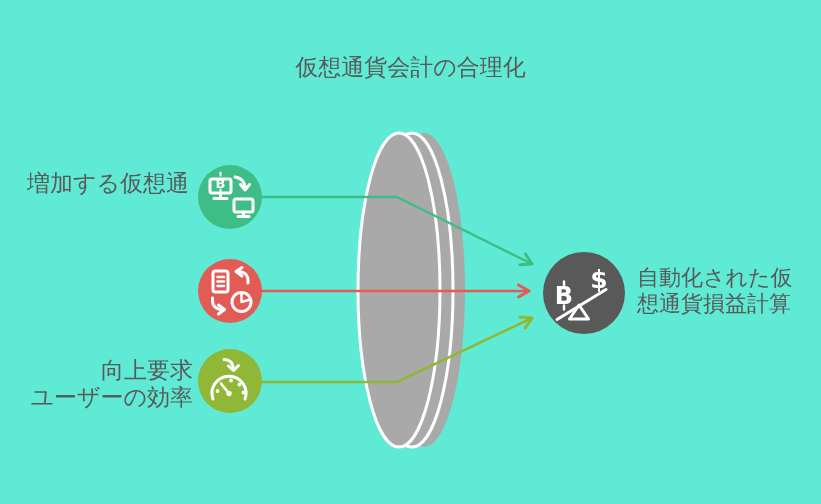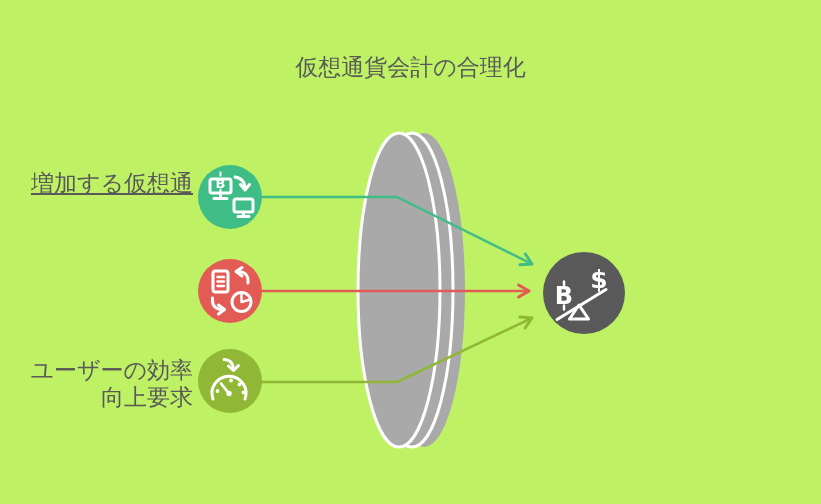--- a/index.html
+++ b/index.html
@@ -1,25 +1,25 @@
 <!DOCTYPE html>
 <html><head>
 <meta charset="utf-8">
 <style>
   html,body{margin:0;padding:0;background:#fff;}
   .canvas{
-    position:relative;width:821px;height:504px;background:#bef264;overflow:hidden;
+    position:relative;width:821px;height:504px;background:#5eead4;overflow:hidden;
     font-family:"Liberation Sans","DejaVu Sans",sans-serif;color:#595959;
   }
   .title{
     position:absolute;left:0;right:0;top:52px;text-align:center;
     font-size:23px;line-height:30px;color:#595959;
   }
   .label{position:absolute;font-size:23px;line-height:27px;color:#595959;}
-  .label.l1{width:170px;right:628px;top:170px;text-align:right;text-decoration:underline;}
+  .label.l1{width:170px;right:628px;top:170px;text-align:center;}
   .label.l2{width:170px;right:628px;top:262px;text-align:right;}
   .label.l3{width:170px;right:628px;top:357px;text-align:right;}
   .label.lr{width:170px;left:637px;top:265px;text-align:left;font-size:22px;line-height:26px;}
   .node{position:absolute;border-radius:50%;}
   .node svg{position:absolute;left:0;top:0;width:100%;height:100%;}
   .node.n1{left:198px;top:165px;width:64px;height:64px;background:#3FBD86;}
   .node.n2{left:198px;top:259px;width:64px;height:64px;background:#E25B55;}
   .node.n3{left:198px;top:349px;width:64px;height:64px;background:#90B735;}
   .node.out{left:543px;top:252px;width:82px;height:82px;background:#595959;}
   .lens-svg{position:absolute;left:350px;top:125px;width:125px;height:332px;}
@@ -83,22 +83,22 @@
         <path d="M44 8.5 L38 12.5 L44 17"></path>
         <path d="M14.5 39 q-1 12 11.5 11.5"></path>
         <path d="M20.5 46 L26.5 50.5 L20.5 55"></path>
         <circle cx="43.5" cy="43" r="9.5"></circle>
         <path d="M43.5 43 V34 M43.5 43 L52.5 40.5" stroke-width="2.5"></path>
       </g>
     </svg>
   </div>
 
   <div class="label l3">
+    <div>向上要求</div>
     <div>ユーザーの効率</div>
-    <div>向上要求</div>
   </div>
   <div class="node n3">
     <svg viewBox="0 0 64 64" aria-hidden="true">
       <g fill="none" stroke="#FFFFFF" stroke-width="3" stroke-linecap="round" stroke-linejoin="round">
         <path d="M26 10.5 q8.5 0 9.5 9.5"></path>
         <path d="M30.5 17 L35.5 21.5 L40.5 16.5"></path>
         <path d="M15 50 A17 17 0 1 1 47 50"></path>
         <path d="M31 44.5 L23 34.5" stroke-width="2.7"></path>
       </g>
       <g fill="#FFFFFF" stroke="none">
@@ -115,14 +115,18 @@
     <svg viewBox="0 0 82 82" aria-hidden="true">
       <g fill="none" stroke="#FFFFFF" stroke-linecap="round" stroke-linejoin="round">
         <path d="M14 67.5 L63 37.5" stroke-width="3"></path>
         <path d="M36 53 L45.5 67 H26.5 Z" stroke-width="3"></path>
         <path d="M21 29.5 v4 M21 53.5 v4" stroke-width="2.5"></path>
       </g>
       <text class="icon-text" x="21" y="52" font-size="24" text-anchor="middle">B</text>
       <text class="icon-text" x="56" y="36" font-size="25" text-anchor="middle">$</text>
     </svg>
   </div>
+  <div class="label lr">
+    <div>自動化された仮</div>
+    <div>想通貨損益計算</div>
+  </div>
 
 </div>
 
 </body></html>

